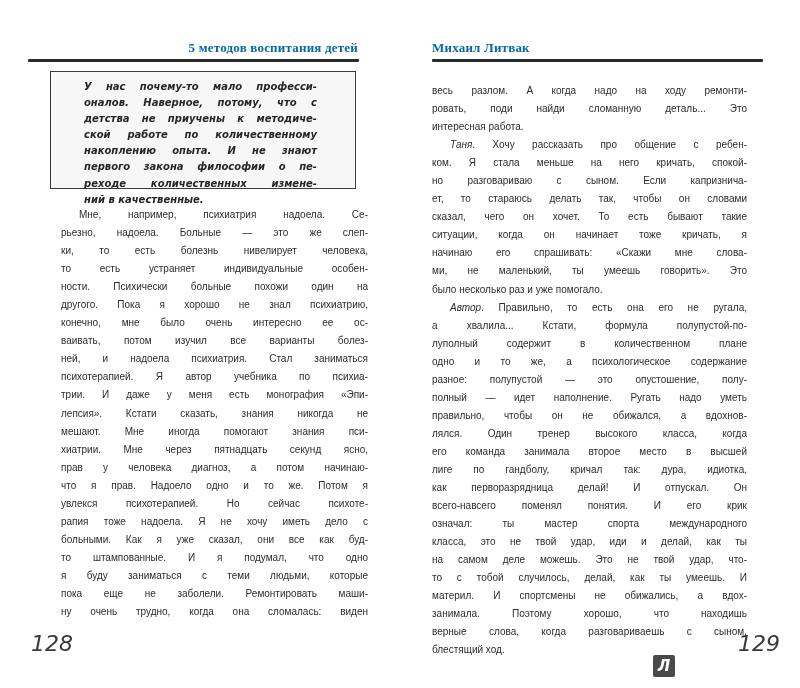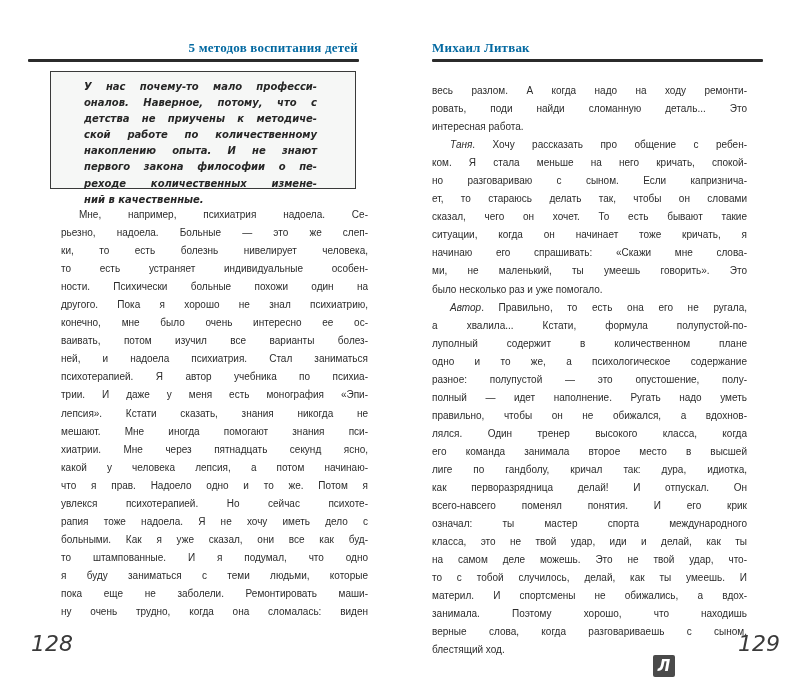--- a/index.html
+++ b/index.html
@@ -88,21 +88,21 @@
       <span class="ln">ности. Психически больные похожи один на</span>
       <span class="ln">другого. Пока я хорошо не знал психиатрию,</span>
       <span class="ln">конечно, мне было очень интересно ее ос-</span>
       <span class="ln">ваивать, потом изучил все варианты болез-</span>
       <span class="ln">ней, и надоела психиатрия. Стал заниматься</span>
       <span class="ln">психотерапией. Я автор учебника по психиа-</span>
       <span class="ln">трии. И даже у меня есть монография «Эпи-</span>
       <span class="ln">лепсия». Кстати сказать, знания никогда не</span>
       <span class="ln">мешают. Мне иногда помогают знания пси-</span>
       <span class="ln">хиатрии. Мне через пятнадцать секунд ясно,</span>
-      <span class="ln">какой у человека лепсия, а потом начинаю-</span>
+      <span class="ln">прав у человека диагноз, а потом начинаю-</span>
       <span class="ln">что я прав. Надоело одно и то же. Потом я</span>
       <span class="ln">увлекся психотерапией. Но сейчас психоте-</span>
       <span class="ln">рапия тоже надоела. Я не хочу иметь дело с</span>
       <span class="ln">больными. Как я уже сказал, они все как буд-</span>
       <span class="ln">то штампованные. И я подумал, что одно</span>
       <span class="ln">я буду заниматься с теми людьми, которые</span>
       <span class="ln">пока еще не заболели. Ремонтировать маши-</span>
       <span class="ln">ну очень трудно, когда она сломалась: виден</span>
     </div>
 

